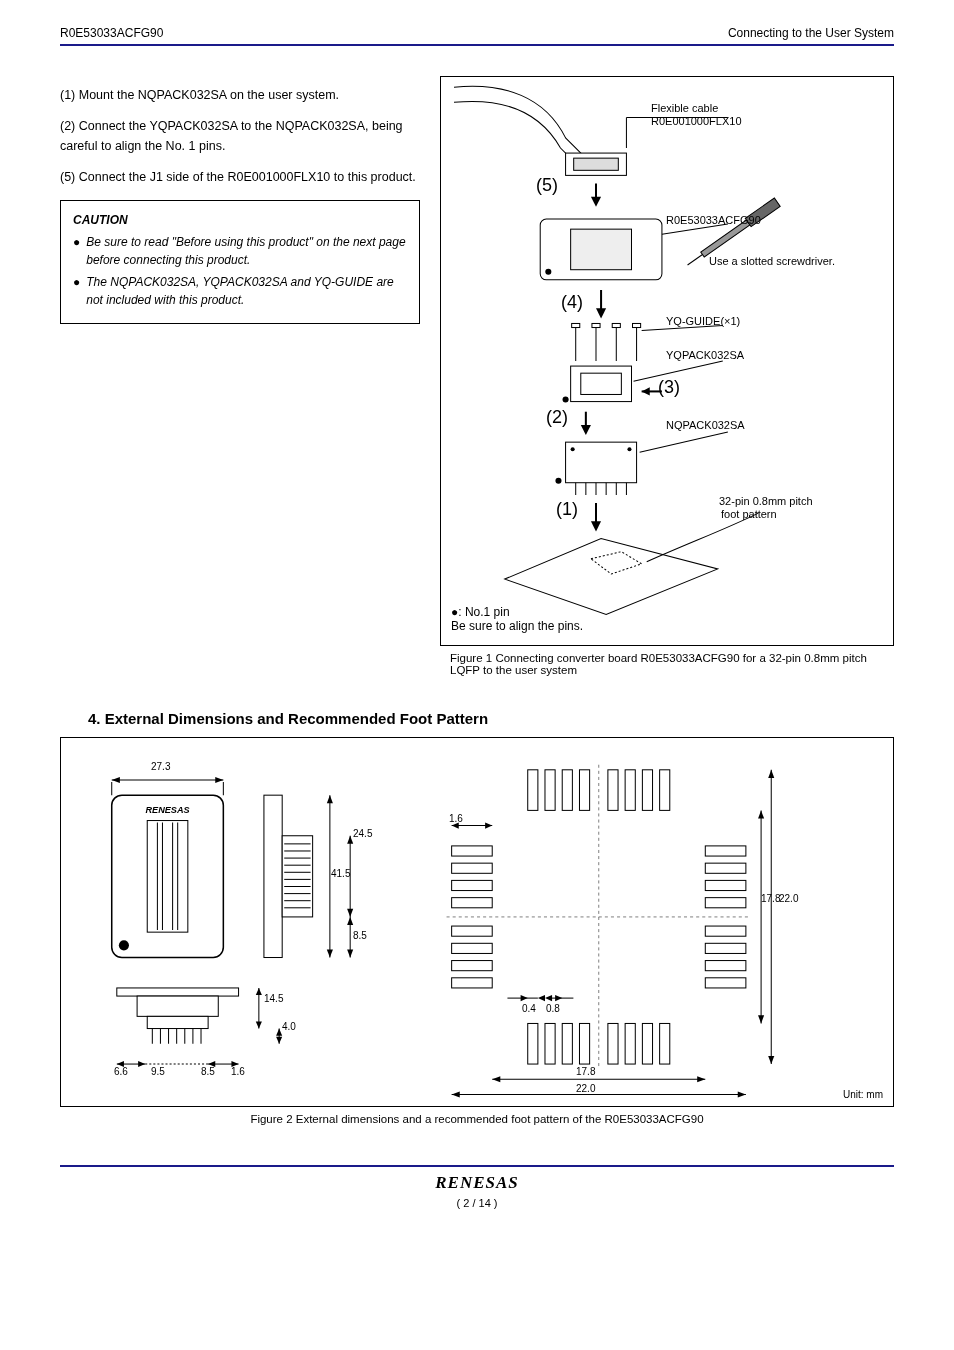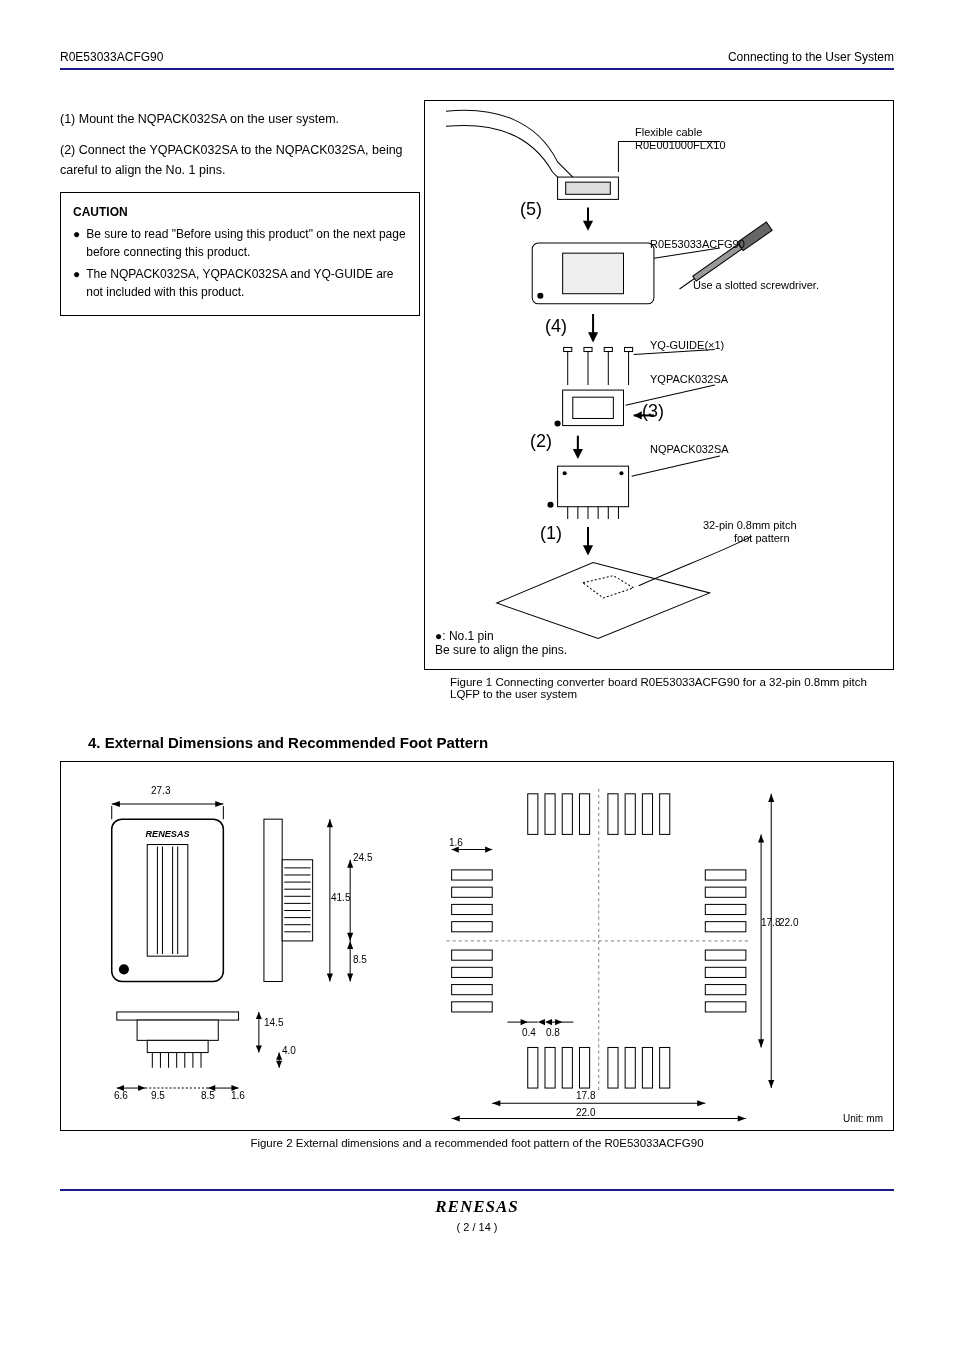--- a/index.html
+++ b/index.html
@@ -5,56 +5,57 @@
   * { box-sizing: border-box; }
   body {
     margin: 0;
     font-family: Arial, Helvetica, sans-serif;
     background: #fff;
     color: #000;
     width: 954px;
   }
   .page {
     width: 954px;
-    padding: 50px 60px 30px 60px;
+    padding: 26px 60px 30px 60px;
     position: relative;
     min-height: 1350px;
   }
   .hr-top {
     border: none;
     border-top: 2px solid #1a1a8a;
     margin: 0 0 20px 0;
   }
   .header-row {
     display: flex;
     justify-content: space-between;
     font-size: 12px;
     margin-bottom: 4px;
   }
   .content-row {
     display: flex;
-    gap: 4px;
+    gap: 20px;
     align-items: flex-start;
     margin-top: 30px;
   }
   .left-col {
     flex: 0 0 360px;
     font-size: 12.5px;
     line-height: 1.55;
     padding-top: 10px;
   }
   .step {
     margin-bottom: 12px;
   }
   .caution {
     border: 1px solid #000;
     padding: 10px 12px;
     margin-top: 10px;
     font-size: 12px;
     line-height: 1.5;
+    font-style: italic;
   }
   .caution-title {
     font-weight: bold;
     margin-bottom: 4px;
   }
   .bul { display:flex; gap:6px; margin-bottom:4px;}
   .bul .dot{flex:0 0 auto;}
   .right-col {
     flex: 1;
     position: relative;
@@ -120,20 +121,21 @@
     <span>R0E53033ACFG90</span>
     <span>Connecting to the User System</span>
   </div>
   <hr class="hr-top">
 
   <div class="content-row">
 
     <div class="left-col">
       <div class="step">(1) Mount the NQPACK032SA on the user system.</div>
       <div class="step">(2) Connect the YQPACK032SA to the NQPACK032SA, being careful to align the No. 1 pins.</div>
+      <div class="step">(5) Connect the J1 side of the R0E001000FLX10 to this product.</div>
 
       <div class="caution">
         <div class="caution-title">CAUTION</div>
         <div class="bul">
             <span class="dot">●</span>
             <span>Be sure to read "Before using this product" on the next page before connecting this product.</span>
           </div>
         <div class="bul">
             <span class="dot">●</span>
             <span>The NQPACK032SA, YQPACK032SA and YQ-GUIDE are not included with this product.</span>
@@ -220,21 +222,21 @@
       <span class="step-num" style="top:422px;left:115px;">(1)</span>
 
       <span class="label" style="top:25px;left:210px;">Flexible cable</span>
       <span class="label" style="top:38px;left:210px;">R0E001000FLX10</span>
       <span class="label" style="top:137px;left:225px;">R0E53033ACFG90</span>
       <span class="label" style="top:178px;left:268px;">Use a slotted screwdriver.</span>
       <span class="label" style="top:238px;left:225px;">YQ-GUIDE(×1)</span>
       <span class="label" style="top:272px;left:225px;">YQPACK032SA</span>
       <span class="label" style="top:342px;left:225px;">NQPACK032SA</span>
       <span class="label" style="top:418px;left:278px;text-align:center;">32-pin 0.8mm pitch</span>
-      <span class="label" style="top:431px;left:309px;">foot pattern</span>
+      <span class="label" style="top:431px;left:280px;">foot pattern</span>
 
       <span class="label" style="bottom:26px;left:10px;font-size:12px;">●: No.1 pin</span>
       <span class="label" style="bottom:12px;left:10px;font-size:12px;">Be sure to align the pins.</span>
     </div>
   </div>
 
   <div class="fig-caption" style="margin-left:390px;">Figure 1    Connecting converter board R0E53033ACFG90 for a 32-pin 0.8mm pitch LQFP to the user system</div>
 
   <div class="dim-section">
     <div class="dim-title">4. External Dimensions and Recommended Foot Pattern</div>

